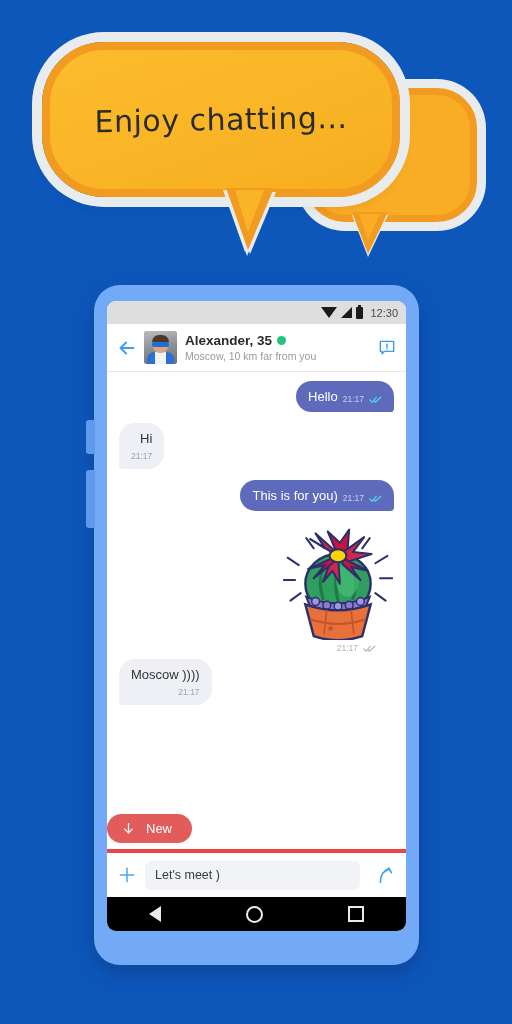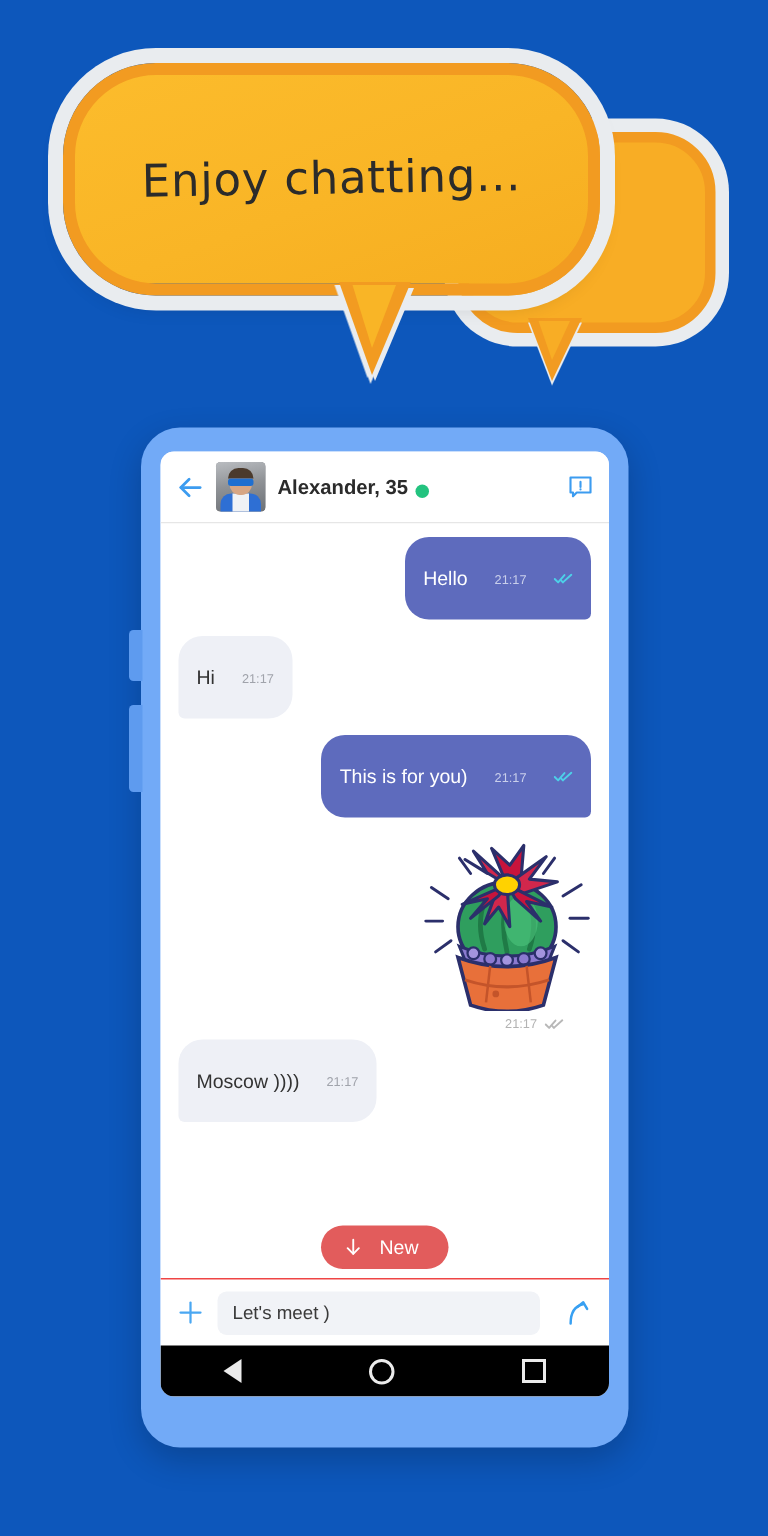--- a/index.html
+++ b/index.html
@@ -191,21 +191,21 @@
     background: #8a8c90;
     position: relative;
   }
   .av-sky { position:absolute; inset:0; background:linear-gradient(170deg,#b9bcc0 0%,#8f9296 46%,#6d7176 100%); }
   .av-head { position:absolute; left:9px; top:6px; width:15px; height:16px; border-radius:50% 50% 45% 45%; background:#d7a684; }
   .av-hair { position:absolute; left:8px; top:4px; width:17px; height:7px; border-radius:8px 8px 0 0; background:#4b3a2c; }
   .av-glasses { position:absolute; left:8px; top:11px; width:17px; height:5px; background:#1f6fd0; border-radius:2px; }
   .av-body { position:absolute; left:3px; top:21px; width:27px; height:13px; background:#2e6fd4; border-radius:7px 7px 0 0; }
   .av-shirt { position:absolute; left:11px; top:21px; width:11px; height:13px; background:#f0f2f5; }
   .hdr-texts { flex: 1; min-width: 0; }
-  .hdr-name-row { display: flex; align-items: flex-end; gap: 5px; }
+  .hdr-name-row { display: flex; align-items: center; gap: 5px; }
   .hdr-name {
     font-size: 13.5px;
     font-weight: bold;
     color: #2b2b2b;
   }
   .online-dot {
     width: 9px; height: 9px;
     border-radius: 50%;
     background: #23c37f;
     flex: none;
@@ -230,33 +230,34 @@
     font-size: 10.5px;
     color: #a8a8a8;
     margin: 2px 0 9px 0;
   }
   .row { display: flex; margin-bottom: 11px; }
   .row.out { justify-content: flex-end; }
   .row.in { justify-content: flex-start; }
 
   .bubble {
     display: flex;
-    align-items: center;
-    gap: 18px;
-    padding: 20px 12px;
+    align-items: flex-end;
+    gap: 5px;
+    padding: 8px 12px;
     border-radius: 16px;
     max-width: 78%;
   }
   .bubble.out {
     background: #5e6bbd;
     border-radius: 16px 16px 4px 16px;
   }
   .bubble.in {
     background: #eef0f6;
     border-radius: 16px 16px 16px 4px;
+    flex-direction: column;
   }
   .btext { font-size: 13px; }
   .bubble.out .btext { color: #ffffff; }
   .bubble.in .btext { color: #333333; }
   .btime { font-size: 8.5px; }
   .bubble.out .btime { color: #c9cfeb; }
   .bubble.in .btime { color: #a0a3ab; }
   .ticks { width: 13px; height: 9px; flex: none; }
 
   .sticker-row {
@@ -274,42 +275,41 @@
     margin-right: 18px;
   }
   .sticker-meta .btime { color: #b3b3b3; }
 
   
   .new-btn-wrap {
     position: absolute;
     left: 0; right: 0;
     bottom: 6px;
     display: flex;
-    justify-content: center;
   }
   .new-btn {
     background: #e25c5c;
     color: #ffffff;
     border: none;
     border-radius: 15px;
     height: 29px;
     padding: 0 20px 0 14px;
     display: flex;
     align-items: center;
     gap: 10px;
     font-size: 13px;
     cursor: pointer;
     font-family: "Liberation Sans", sans-serif;
   }
 
   
   .input-bar {
     height: 44px;
     background: #ffffff;
-    border-top: 1px solid #ef4444;
+    border-top: 4px solid #ef4444;
     display: flex;
     align-items: center;
     padding: 0 10px;
     gap: 8px;
     flex: none;
   }
   .plus-icon { width: 20px; height: 20px; flex: none; }
   .input-field {
     flex: 1;
     height: 29px;
@@ -362,20 +362,26 @@
     <div class="bubble-front-tail"></div>
     <div class="hero-text">Enjoy chatting...</div>
   </div>
 
   <div id="phone">
     <div class="side-btn b1"></div>
     <div class="side-btn b2"></div>
 
     <div id="device-screen">
 
+      <div class="statusbar">
+        <div class="sb-wifi"></div>
+        <div class="sb-signal"></div>
+        <div class="sb-battery"></div>
+        <div class="sb-time">12:30</div>
+      </div>
 
       <div class="chat-header">
         <div class="back-arrow">
           <svg viewBox="0 0 24 24" width="22" height="22" fill="none" stroke="#3c9cf0" stroke-width="2" stroke-linecap="round" stroke-linejoin="round">
             <path d="M19 12H5"></path>
               <path d="M11 6l-6 6 6 6"></path>
           </svg>
         </div>
 
         <div class="avatar">
@@ -385,20 +391,21 @@
           <div class="av-head"></div>
           <div class="av-hair"></div>
           <div class="av-glasses"></div>
         </div>
 
         <div class="hdr-texts">
           <div class="hdr-name-row">
             <span class="hdr-name">Alexander, 35</span>
             <span class="online-dot"></span>
           </div>
+          <div class="hdr-sub">Moscow,  10 km far from you</div>
         </div>
 
         <div class="report-icon">
           <svg viewBox="0 0 24 24" width="20" height="20" fill="none" stroke="#3c9cf0" stroke-width="1.7" stroke-linecap="round" stroke-linejoin="round">
             <path d="M4 4h16v12H9l-3 3v-3H4z"></path>
             <path d="M12 7.5v4"></path>
             <path d="M12 13.4v0.2"></path>
           </svg>
         </div>
       </div>

